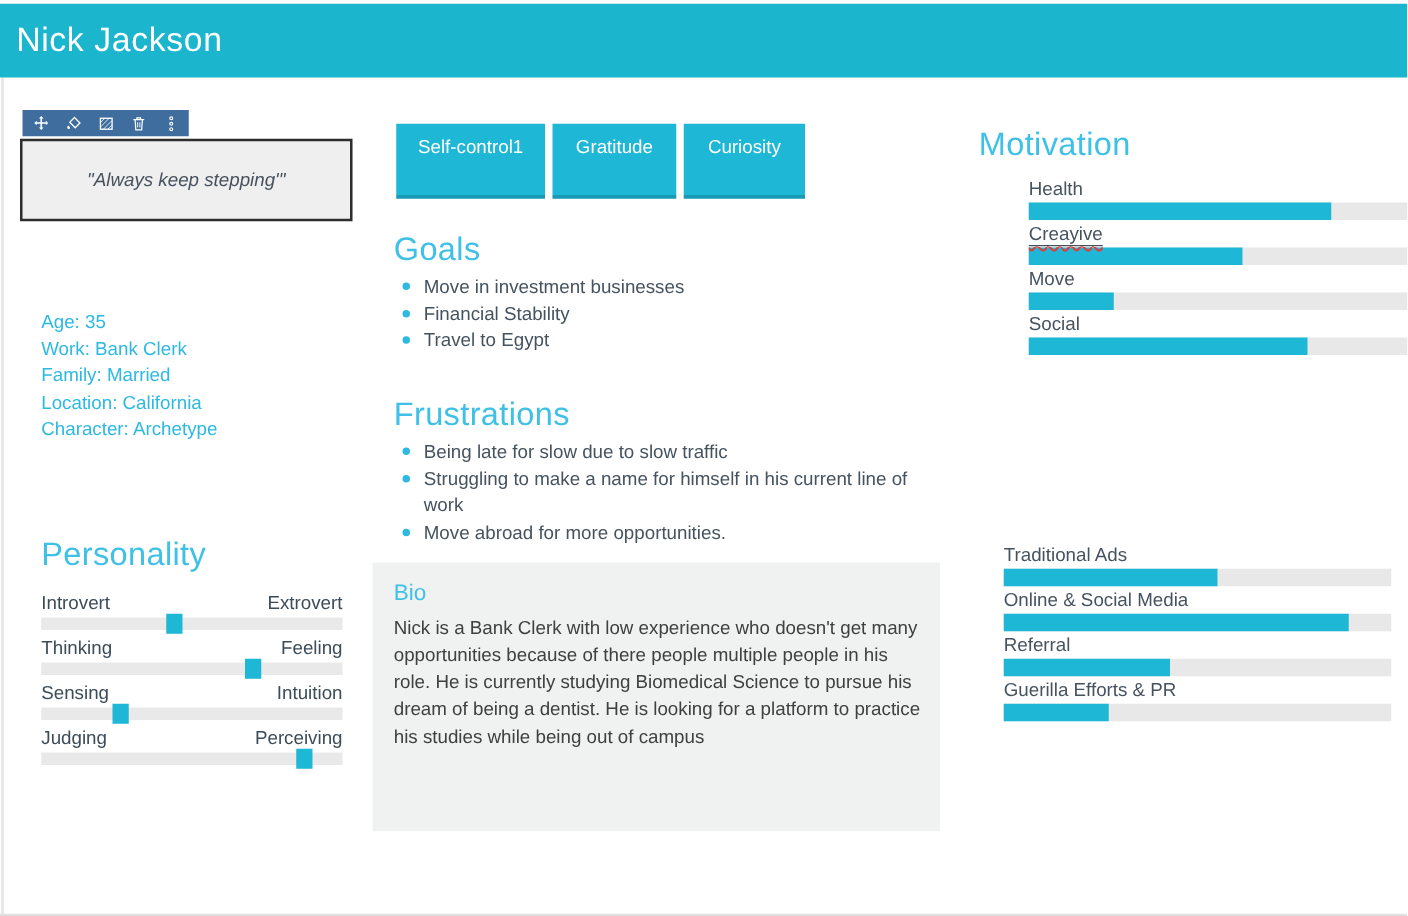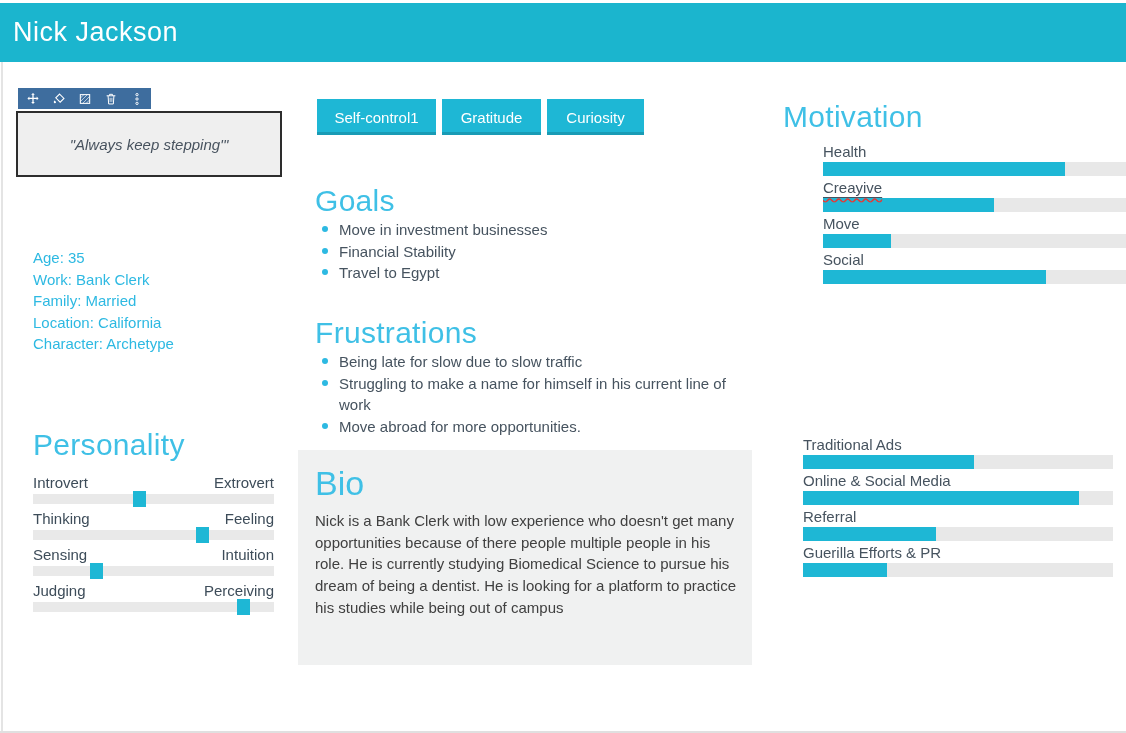--- a/index.html
+++ b/index.html
@@ -24,44 +24,44 @@
 
   
   .quote-box { position:absolute; left:16px; top:111px; width:266px; height:66px; background:#efefef;
                border:2px solid #2d2d2d; display:flex; align-items:center; justify-content:center; }
   .quote-box span { font-style:italic; font-size:15px; color:#47525e; }
 
   
   .profile { position:absolute; left:33px; top:247px; font-size:15px; line-height:21.5px; color:#2db9e2; }
 
   
-  .section-h { position:absolute; font-size:30px; font-weight:400; color:#3fc0e6; letter-spacing:0.3px; }
+  .section-h { position:absolute; font-size:26px; font-weight:400; color:#3fc0e6; letter-spacing:0.3px; }
 
   
   .sliders { position:absolute; left:33px; top:474px; width:241px; }
   .p-row { height:36px; }
   .p-labels { display:flex; justify-content:space-between; font-size:15px; color:#3d4c59; height:20px; }
   .p-track { position:relative; height:10px; background:#e9e9e9; }
   .p-handle { position:absolute; top:-3px; width:13px; height:16px; background:#1eb7d5; }
 
   
-  .tag { position:absolute; top:99px; height:36px; background:#1eb7d5; color:#fff; font-size:15px;
+  .tag { position:absolute; top:99px; height:60px; background:#1eb7d5; color:#fff; font-size:15px;
          text-align:center; padding-top:10px; border-bottom:3px solid rgba(0,0,0,0.15); cursor:pointer; }
   .tag1 { left:317px; width:119px; }
   .tag2 { left:442px; width:99px; }
   .tag3 { left:547px; width:97px; }
 
   
   .blist { position:absolute; width:423px; font-size:15px; line-height:21.5px; color:#46535f; }
   .blist .item { position:relative; padding-left:17px; }
   .bullet { position:absolute; left:0; top:7px; width:6px; height:6px; border-radius:50%; background:#2db9e2; }
 
   
   .bio-panel { position:absolute; left:298px; top:450px; width:454px; height:215px; background:#f0f1f1; }
-  .bio-panel .bio-h { position:static; margin:14px 0 0 17px; font-size:34px; font-weight:400; color:#3fc0e6; }
+  .bio-panel .bio-h { position:static; margin:14px 0 0 17px; font-size:18px; font-weight:400; color:#3fc0e6; }
   .bio-text { margin:7px 0 0 17px; width:426px; font-size:15px; line-height:21.7px; color:#404040; }
 
   
   .bars { position:absolute; width:310px; }
   .bar-row { margin-bottom:4px; }
   .bar-label { font-size:15px; color:#46535f; height:18px; line-height:16px; }
   .bar-track { height:14px; background:#e8e8e8; }
   .bar-fill { height:100%; background:#1eb7d5; }
   .misspelled { display:inline-block; text-decoration:underline wavy #e53935; text-underline-offset:4px; }
   .misspelled .u { text-decoration:underline; text-decoration-color:#46535f; }

